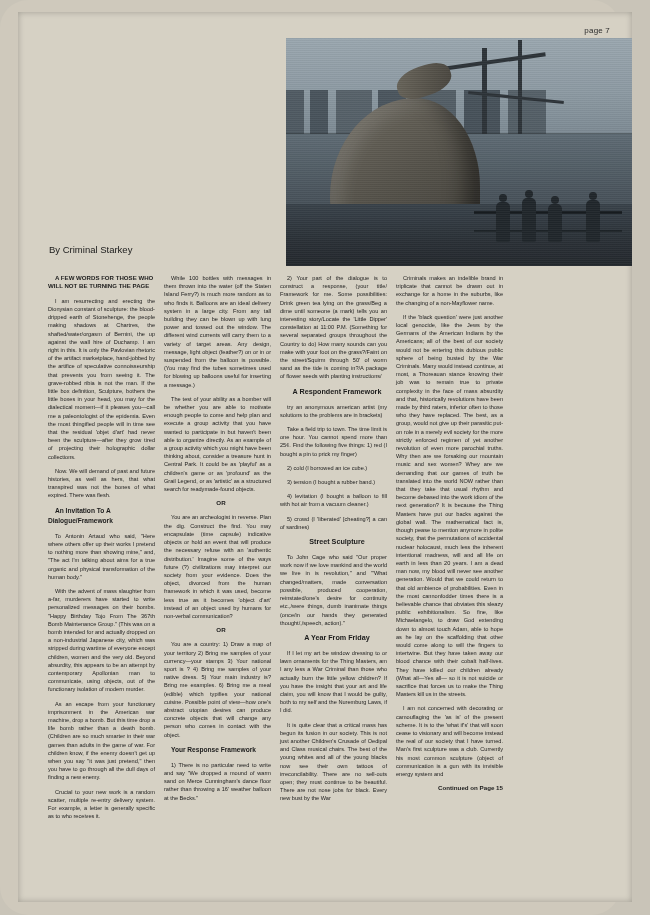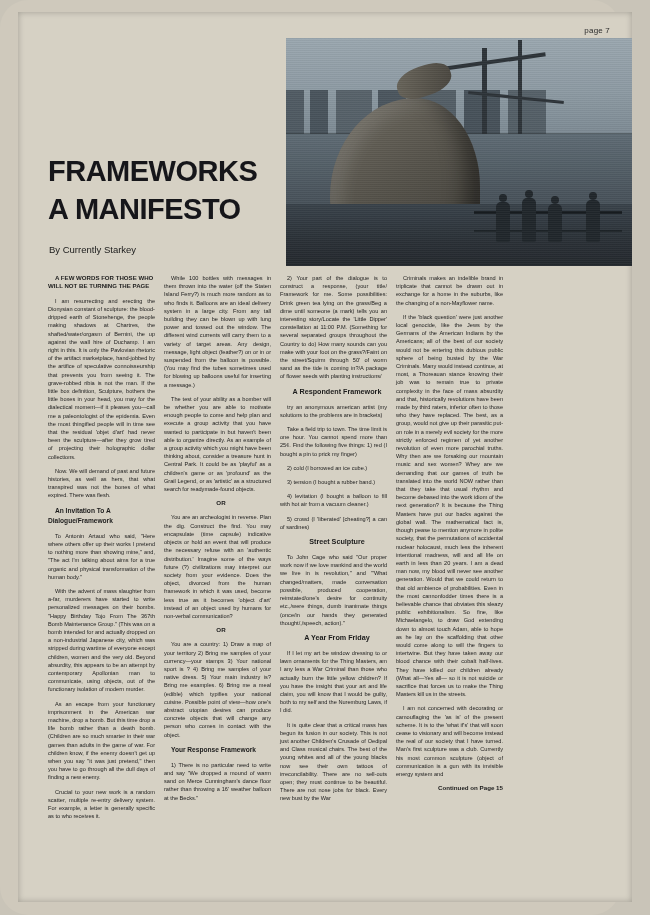--- a/index.html
+++ b/index.html
@@ -260,25 +260,21 @@
       <div class="deck"></div>
       <div class="rail"></div>
       <div class="rail2"></div>
       <div class="figure f1"></div>
       <div class="figure f2"></div>
       <div class="figure f3"></div>
       <div class="figure f4"></div>
       <div class="photo-grain"></div>
     </div>
 
-    <div class="headline">
-      <div class="l1">FRAMEWORKS</div>
-      <div class="l2">A MANIFESTO</div>
-    </div>
-    <div class="byline">By Currently Starkey</div>
+    <div class="byline">By Criminal Starkey</div>
 
     <div class="cols">
       <div class="col">
           <p class="kicker">A FEW WORDS FOR THOSE WHO WILL NOT BE TURNING THE PAGE</p>
           <p>I am resurrecting and erecting the Dionysian constant of sculpture: the blood-dripped earth of Stonehenge, the people making shadows at Chartres, the shafted/water/orgasm of Bernini, the up against the wall hire of Duchamp. I am right in this. It is only the Pavlovian rhetoric of the artifact marketplace, hand-jobbed by the artifice of speculative connoisseurship that prevents you from seeing it. The grave-robbed ribia is not the man. If the little box definition, Sculpture, bothers the little boxes in your head, you may for the dialectical moment—if it pleases you—call me a paleontologist of the epidemia. Even the most thingified people will in time see that the residual 'objet d'art' had never been the sculpture—after they grow tired of projecting their holographic dollar collections.</p>
           <p>Now. We will demand of past and future histories, as well as hers, that what transpired was not the bones of what expired. There was flesh.</p>
           <p class="subhead left">An Invitation To A Dialogue/Framework</p>
           <p>To Antonin Artaud who said, "Here where others offer up their works I pretend to nothing more than showing mine," and, "The act I'm talking about aims for a true organic and physical transformation of the human body."</p>
           <p>With the advent of mass slaughter from a-far, murderers have started to write personalized messages on their bombs. "Happy Birthday Tojo From The 367th Bomb Maintenance Group." (This was on a bomb intended for and actually dropped on a non-industrial Japanese city, which was stripped during wartime of everyone except children, women and the very old. Beyond absurdity, this appears to be an attempt by contemporary Apollonian man to communicate, using objects, out of the functionary isolation of modern murder.</p>
           <p>As an escape from your functionary imprisonment in the American war machine, drop a bomb. But this time drop a life bomb rather than a death bomb. (Children are so much smarter in their war games than adults in the game of war. For children know, if the enemy doesn't get up when you say "it was just pretend," then you have to go through all the dull days of finding a new enemy.</p>

